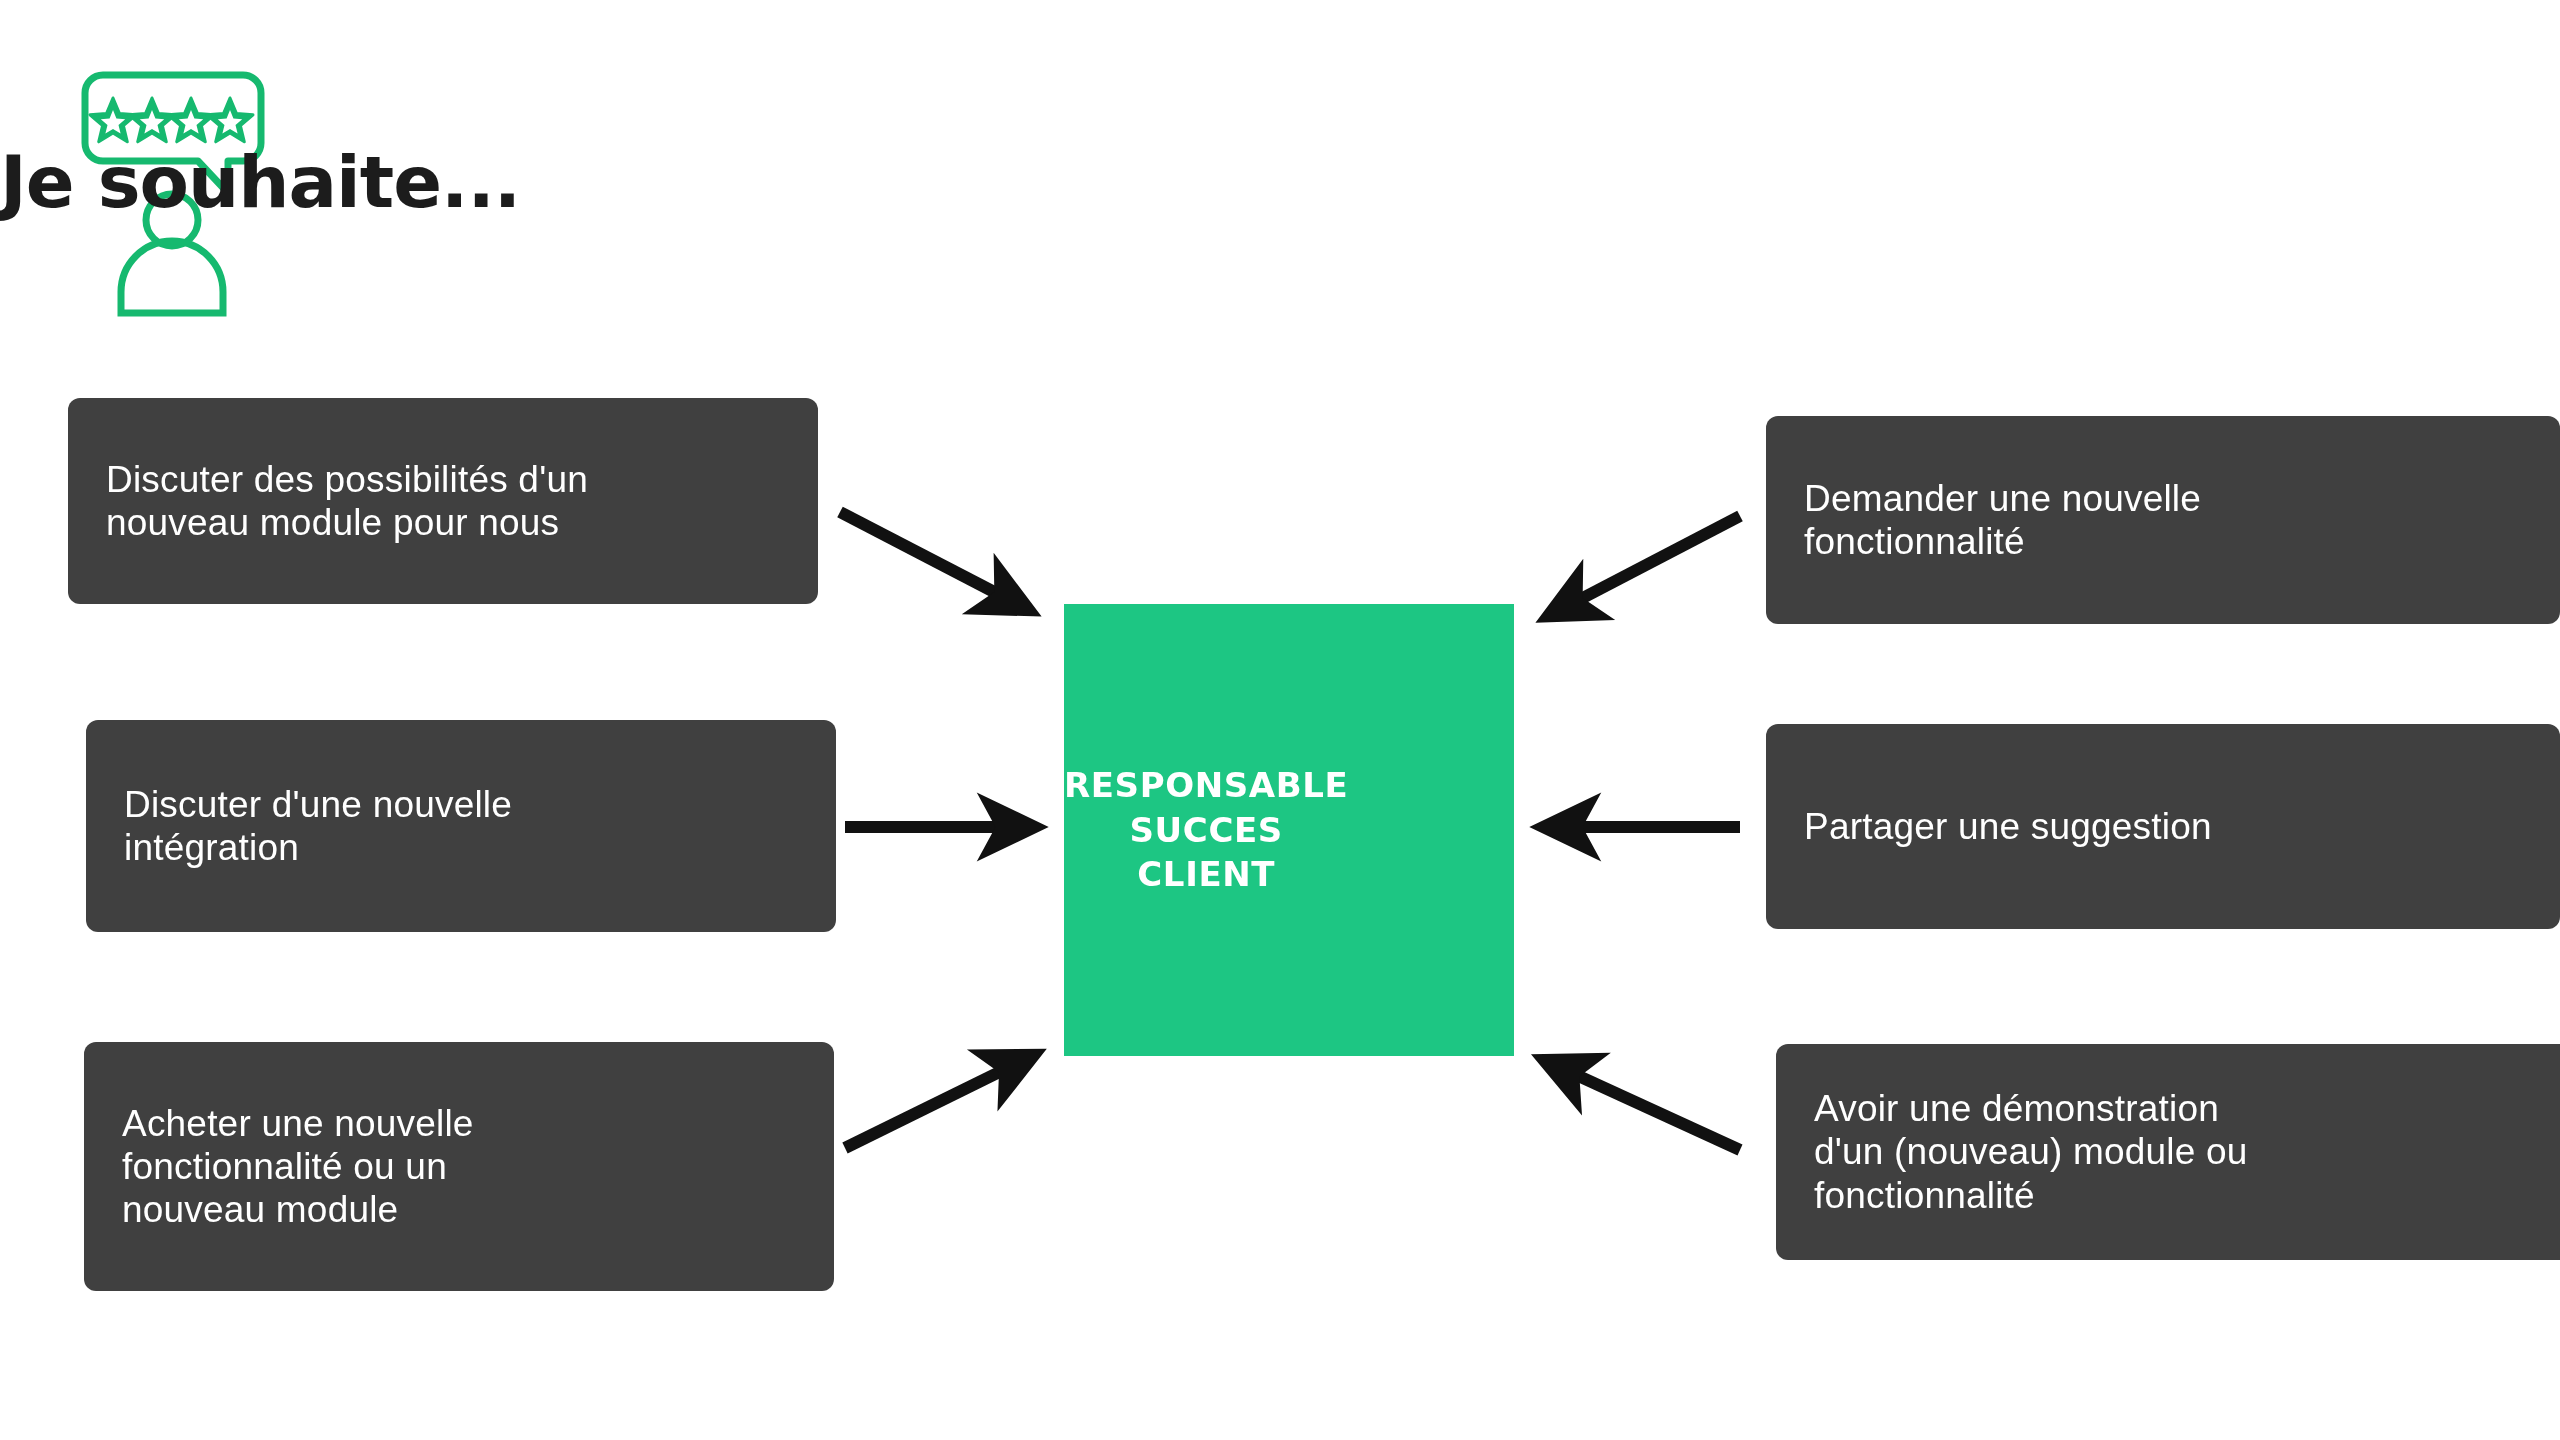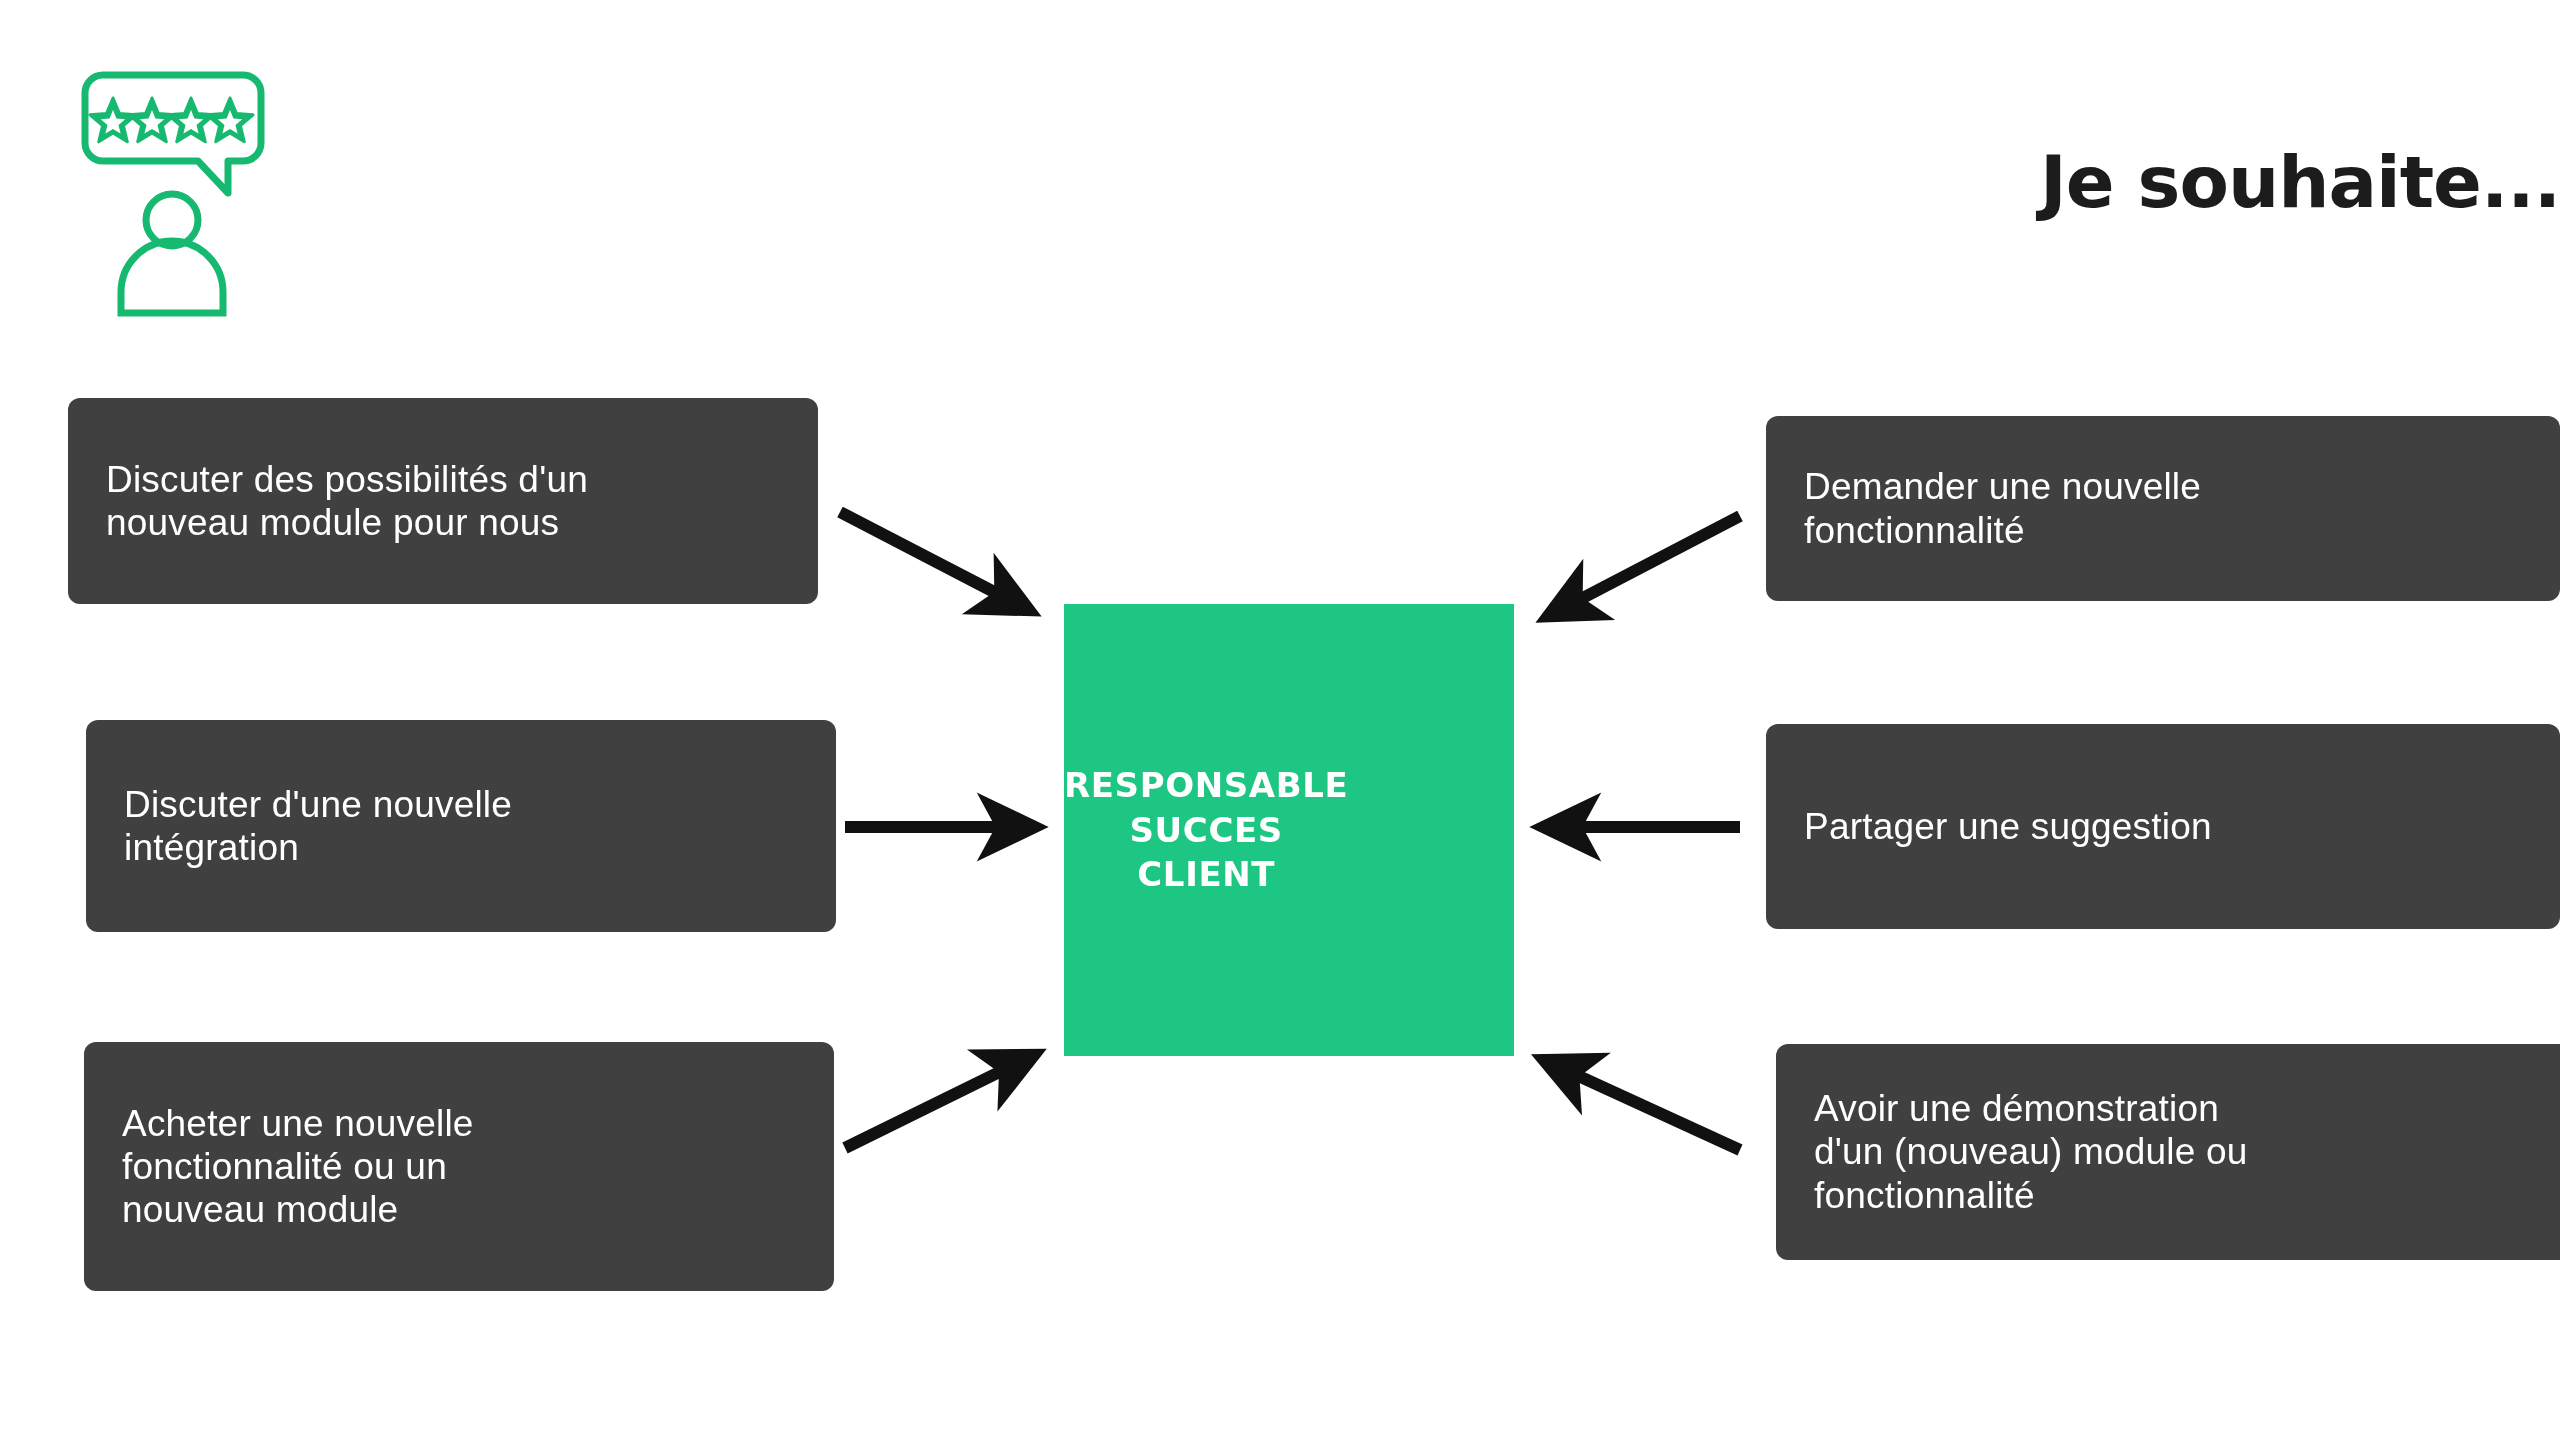--- a/index.html
+++ b/index.html
@@ -23,21 +23,21 @@
     width: 230px;
     height: 250px;
   }
 
   
   #page-title {
     position: absolute;
     left: 0;
     top: 140px;
     width: 2560px;
-    text-align: right;
+    text-align: left;
     font-family: "DejaVu Sans", sans-serif;
     font-weight: bold;
     font-size: 72px;
     letter-spacing: -1px;
     color: #1c1c1c;
   }
 
   
   .stmt-box {
     position: absolute;
@@ -58,21 +58,21 @@
     letter-spacing: 0.2px;
     white-space: pre-line;
   }
 
   
   #box-left-1 { left: 68px;  top: 398px;  width: 750px; height: 206px; }
   #box-left-2 { left: 68px;  top: 720px;  width: 750px; height: 212px; margin-left: 18px; }
   #box-left-3 { left: 84px;  top: 1042px; width: 750px; height: 249px; }
 
   
-  #box-right-1 { left: 1766px; top: 416px;  width: 794px; height: 185px; }
+  #box-right-1 { left: 1766px; top: 416px;  width: 794px; height: 208px; }
   #box-right-2 { left: 1766px; top: 724px;  width: 794px; height: 205px; }
   #box-right-3 { left: 1776px; top: 1044px; width: 888px; height: 216px; }
 
   
   #center-hub {
     position: absolute;
     left: 1064px;
     top: 604px;
     width: 450px;
     height: 452px;

